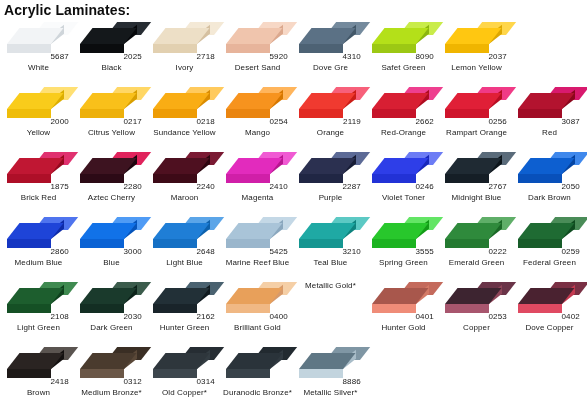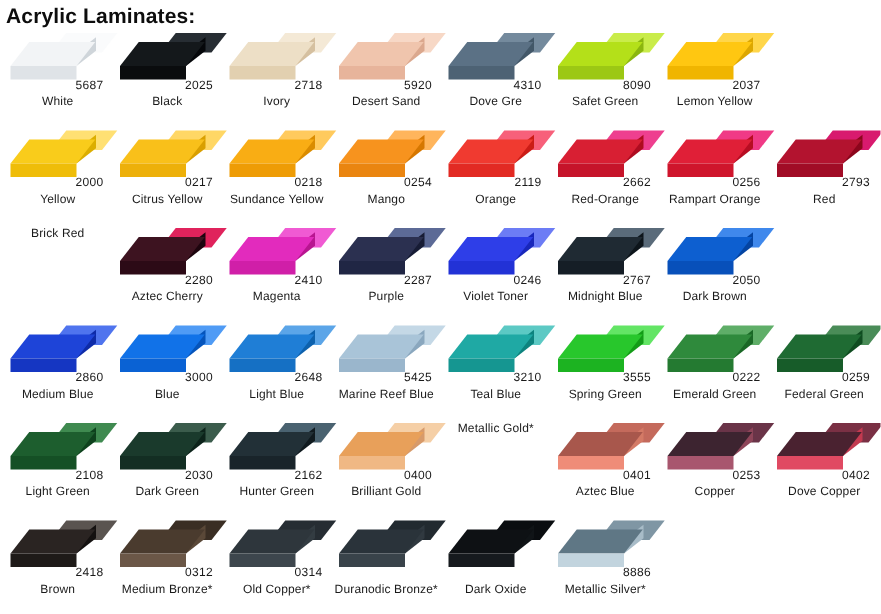--- a/index.html
+++ b/index.html
@@ -230,41 +230,58 @@
           <div class="code">0256</div>
         </div>
         <div class="label">Rampart Orange</div>
       </div>
       <div class="swatch-cell">
         <div class="chip">
           <div class="face-back" style="background: rgb(216, 26, 110);"></div>
           <div class="face-side" style="background: rgb(139, 6, 28);"></div>
           <div class="face-top" style="background: rgb(179, 19, 47);"></div>
           <div class="face-front" style="background: rgb(161, 12, 38);"></div>
-          <div class="code">2793</div>
+          <div class="code">3087</div>
         </div>
         <div class="label">Red</div>
       </div>
     </div>
     <div class="swatch-row">
       <div class="swatch-cell">
+        <div class="chip">
+          <div class="face-back" style="background: rgb(224, 49, 111);"></div>
+          <div class="face-side" style="background: rgb(150, 8, 30);"></div>
+          <div class="face-top" style="background: rgb(192, 23, 51);"></div>
+          <div class="face-front" style="background: rgb(174, 15, 40);"></div>
+          <div class="code">1875</div>
+        </div>
         <div class="label">Brick Red</div>
       </div>
       <div class="swatch-cell">
         <div class="chip">
           <div class="face-back" style="background: rgb(224, 35, 92);"></div>
           <div class="face-side" style="background: rgb(29, 5, 14);"></div>
           <div class="face-top" style="background: rgb(61, 19, 32);"></div>
           <div class="face-front" style="background: rgb(44, 10, 22);"></div>
           <div class="code">2280</div>
         </div>
         <div class="label">Aztec Cherry</div>
       </div>
       <div class="swatch-cell">
         <div class="chip">
+          <div class="face-back" style="background: rgb(122, 26, 51);"></div>
+          <div class="face-side" style="background: rgb(44, 5, 15);"></div>
+          <div class="face-top" style="background: rgb(78, 16, 32);"></div>
+          <div class="face-front" style="background: rgb(61, 10, 23);"></div>
+          <div class="code">2240</div>
+        </div>
+        <div class="label">Maroon</div>
+      </div>
+      <div class="swatch-cell">
+        <div class="chip">
           <div class="face-back" style="background: rgb(240, 90, 211);"></div>
           <div class="face-side" style="background: rgb(184, 21, 144);"></div>
           <div class="face-top" style="background: rgb(226, 43, 189);"></div>
           <div class="face-front" style="background: rgb(208, 31, 168);"></div>
           <div class="code">2410</div>
         </div>
         <div class="label">Magenta</div>
       </div>
       <div class="swatch-cell">
         <div class="chip">
@@ -434,21 +451,21 @@
         <div class="label">Metallic Gold*</div>
       </div>
       <div class="swatch-cell">
         <div class="chip">
           <div class="face-back" style="background: rgb(196, 106, 92);"></div>
           <div class="face-side" style="background: rgb(212, 122, 102);"></div>
           <div class="face-top" style="background: rgb(168, 87, 76);"></div>
           <div class="face-front" style="background: rgb(239, 140, 120);"></div>
           <div class="code">0401</div>
         </div>
-        <div class="label">Aztec Blue</div>
+        <div class="label">Hunter Gold</div>
       </div>
       <div class="swatch-cell">
         <div class="chip">
           <div class="face-back" style="background: rgb(106, 52, 72);"></div>
           <div class="face-side" style="background: rgb(142, 69, 89);"></div>
           <div class="face-top" style="background: rgb(61, 36, 48);"></div>
           <div class="face-front" style="background: rgb(168, 86, 110);"></div>
           <div class="code">0253</div>
         </div>
         <div class="label">Copper</div>
@@ -500,30 +517,20 @@
           <div class="face-back" style="background: rgb(34, 42, 48);"></div>
           <div class="face-side" style="background: rgb(48, 57, 64);"></div>
           <div class="face-top" style="background: rgb(42, 51, 58);"></div>
           <div class="face-front" style="background: rgb(57, 67, 74);"></div>
           <div class="code"></div>
         </div>
         <div class="label">Duranodic Bronze*</div>
       </div>
       <div class="swatch-cell">
         <div class="chip">
-          <div class="face-back" style="background: rgb(10, 13, 16);"></div>
-          <div class="face-side" style="background: rgb(16, 20, 23);"></div>
-          <div class="face-top" style="background: rgb(14, 17, 20);"></div>
-          <div class="face-front" style="background: rgb(22, 26, 30);"></div>
-          <div class="code"></div>
-        </div>
-        <div class="label">Dark Oxide</div>
-      </div>
-      <div class="swatch-cell">
-        <div class="chip">
           <div class="face-back" style="background: rgb(127, 150, 164);"></div>
           <div class="face-side" style="background: rgb(168, 188, 200);"></div>
           <div class="face-top" style="background: rgb(95, 119, 133);"></div>
           <div class="face-front" style="background: rgb(194, 212, 222);"></div>
           <div class="code">8886</div>
         </div>
         <div class="label">Metallic Silver*</div>
       </div>
     </div>
   </div>

